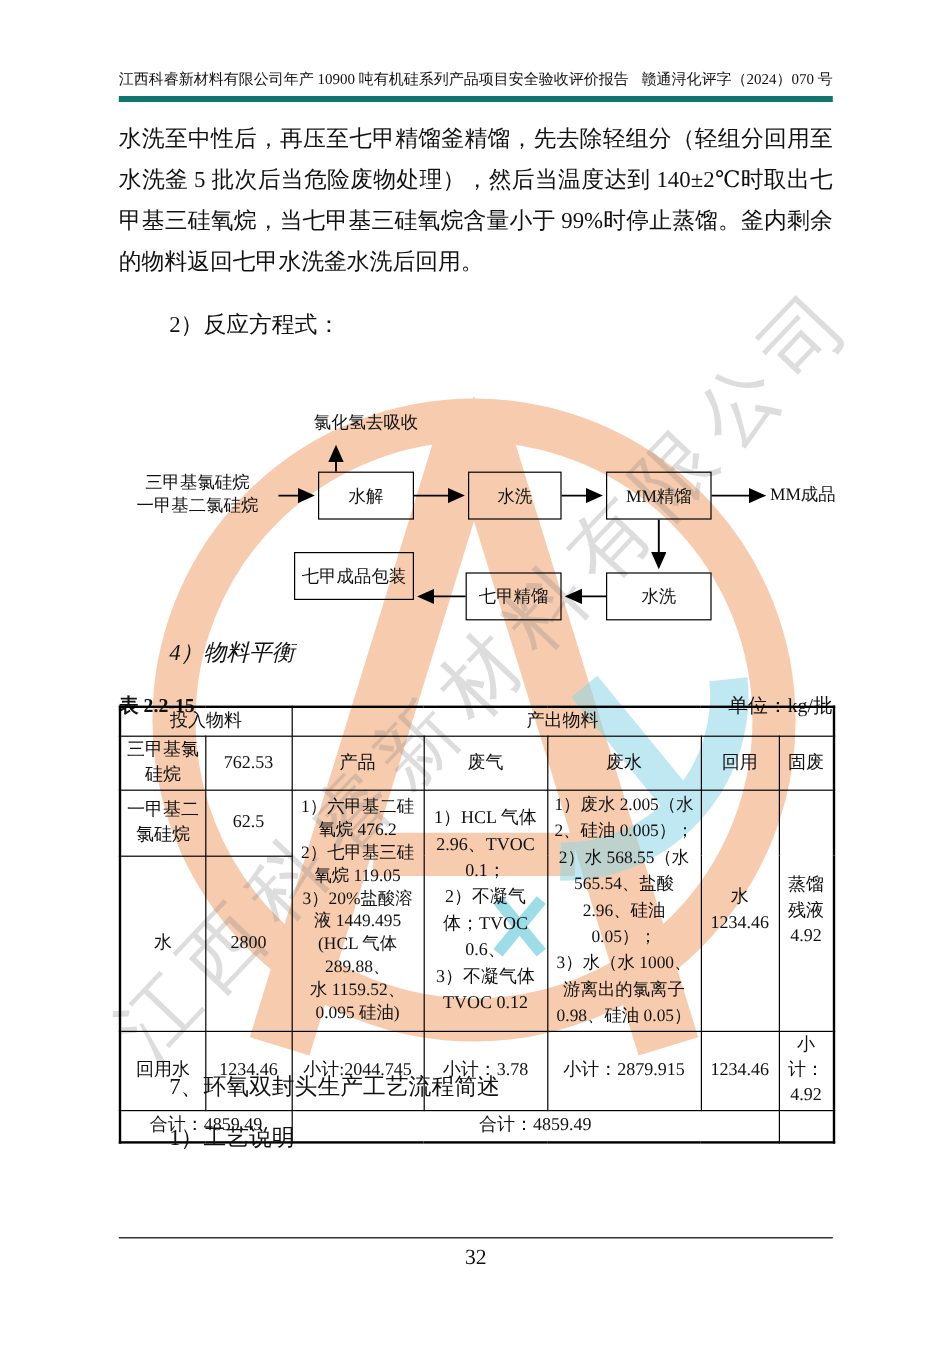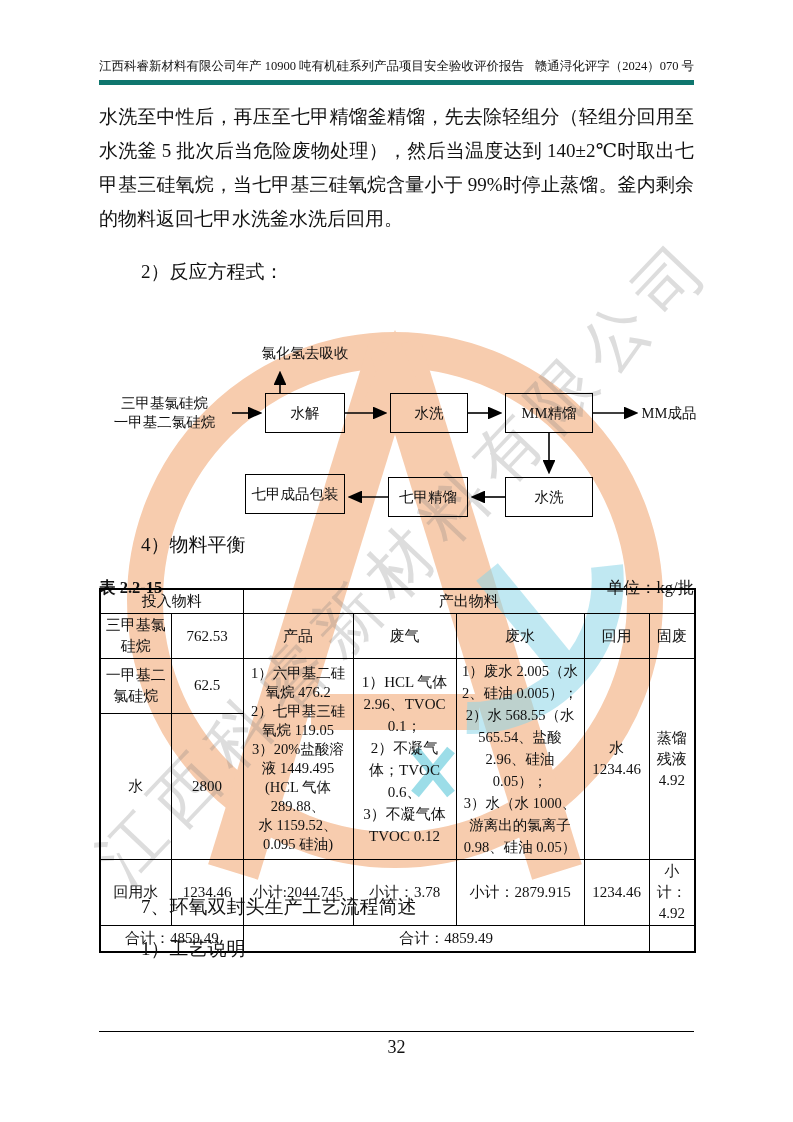--- a/index.html
+++ b/index.html
@@ -30,21 +30,21 @@
     display:flex;justify-content:space-between;align-items:flex-end;
     font-size:12.5px;line-height:20px;
     border-bottom:5px solid #0f766e;padding-bottom:4px;
   }
   .p-body{font-size:19px;line-height:34px;text-align:justify;}
   .p1{top:100px;}
   .hline{font-size:19px;line-height:34px;padding-left:42px;box-sizing:border-box;}
   .h2{top:243px;margin-top:12px;}
   .equation{top:279px;font-size:19px;line-height:34px;letter-spacing:.3px;}
   .h3{top:316px;}
-  .h4{top:528px;}
+  .h4{top:528px;font-style:italic;}
   
   .flow{top:348px;height:182px;}
   .flow-svg{position:absolute;left:0;top:0;}
   .fbox{
     position:absolute;border:1.6px solid #000;box-sizing:border-box;
     display:flex;align-items:center;justify-content:center;
     font-size:14.5px;background:transparent;text-align:center;
   }
   .flabel{
     position:absolute;font-size:14.5px;display:flex;align-items:center;justify-content:center;
@@ -142,21 +142,21 @@
 
       <div class="flabel" style="left:146px;top:-4px;width:120px;">氯化氢去吸收</div>
       <div class="flabel" style="left:0px;top:45px;width:131px;height:40px;">三甲基氯硅烷
 一甲基二氯硅烷</div>
 
       <div class="fbox" style="left:166px;top:45px;width:80px;height:40px;">水解</div>
       <div class="fbox" style="left:291px;top:45px;width:78px;height:40px;">水洗</div>
       <div class="fbox" style="left:406px;top:45px;width:88px;height:40px;">MM精馏</div>
       <div class="flabel" style="left:540px;top:45px;width:60px;height:40px;">MM成品</div>
 
-      <div class="fbox" style="left:146px;top:126px;width:100px;height:40px;">七甲成品包装</div>
+      <div class="fbox" style="left:146px;top:112px;width:100px;height:40px;">七甲成品包装</div>
       <div class="fbox" style="left:289px;top:129px;width:80px;height:40px;">七甲精馏</div>
       <div class="fbox" style="left:406px;top:129px;width:88px;height:40px;">水洗</div>
     </div>
 
     <div class="abs hline h4">4）物料平衡</div>
 
     <div class="abs caption">
       <b>表 2.2-15</b>
       <span>单位：kg/批</span>
     </div>

